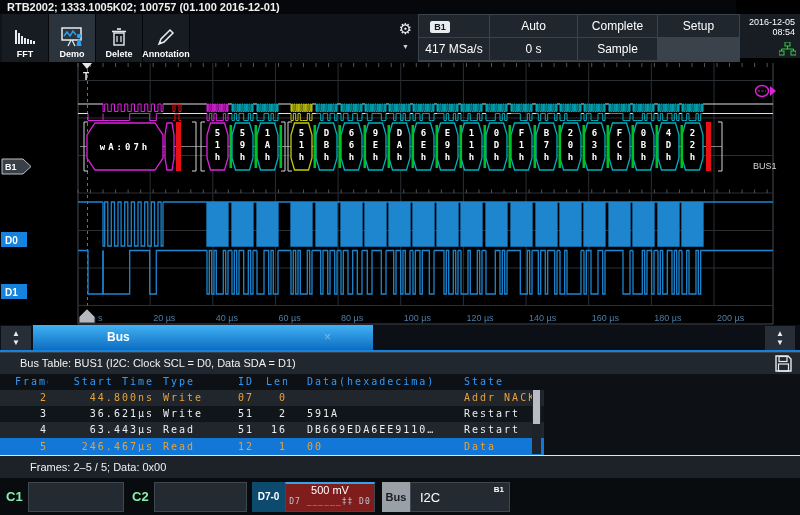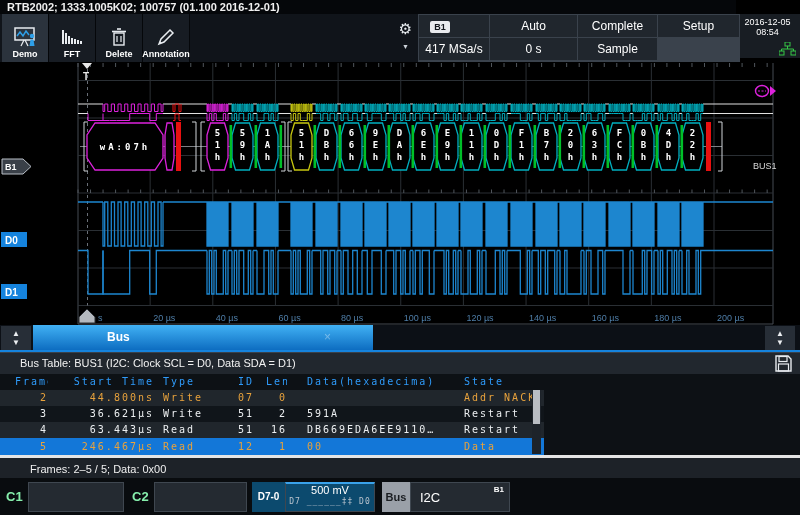--- a/index.html
+++ b/index.html
@@ -18,21 +18,21 @@
   .gearcol{left:393px;top:14px;width:25px;height:48px;background:#10141a;color:#e8ecf0;text-align:center;}
   .gearcol .gear{font-size:15px;line-height:30px;}
   .gearcol .caret{font-size:7px;color:#cdd3da;line-height:6px;}
   
   .infogrid{left:418px;top:14px;width:322px;height:48px;background:#3a424c;border:1px solid #3a424c;box-sizing:border-box;
             display:grid;grid-template-columns:70px 87px 79px 81px;grid-template-rows:22px 22px;gap:1px;}
   .icell{background:#20262d;color:#fff;font:12px "Liberation Sans",sans-serif;text-align:center;line-height:22px;overflow:hidden;}
   .icell .badge{display:inline-block;background:#e9ebee;color:#14181d;font:bold 9px "Liberation Sans",sans-serif;
                 padding:1px 4px;border-radius:2px;line-height:10px;vertical-align:middle;margin-left:-28px;}
   .datetime{left:740px;top:14px;width:60px;height:44px;background:#181d23;color:#fff;font:9px "Liberation Sans",sans-serif;
-            text-align:center;padding:3px 5px 8px 0;box-sizing:border-box;line-height:10px;}
+            text-align:right;padding:3px 5px 8px 0;box-sizing:border-box;line-height:10px;}
   
   .scope{left:0;top:62px;width:800px;height:263px;background:#000;}
   .scope svg{position:absolute;left:0;top:0;}
   
   .tabbar{left:0;top:325px;width:800px;height:27px;background:#0c1016;border-bottom:2px solid #1583dd;box-sizing:border-box;}
   .arrbtn{position:absolute;top:1px;width:30px;height:24px;background:#272e37;color:#eceff2;display:flex;flex-direction:column;
           align-items:center;justify-content:center;font-size:8px;line-height:8px;gap:1px;}
   .bustab{position:absolute;left:33px;top:0;width:340px;height:25px;background:linear-gradient(#41b1f4,#0d6dc1);
           color:#fff;font:bold 12px "Liberation Sans",sans-serif;line-height:25px;padding-left:74px;box-sizing:border-box;}
   .bustab .ghostx{position:absolute;right:42px;top:0;opacity:.35;font-weight:normal;}
@@ -48,69 +48,69 @@
   .c.pl{padding-left:9px;box-sizing:border-box;}
   .c.pl2{padding-left:20px;box-sizing:border-box;}
   .thead{color:#2f9bfa;height:16px;}
   .thead .c:first-child{text-align:left;padding-left:15px;box-sizing:border-box;}
   .r-orange{color:#e8a23c;background:#20262c;}
   .r-white{color:#eceff1;background:#10151a;}
   .r-white.alt{background:#20262c;}
   .r-sel{color:#e8a23c;background:#1377d8;height:17px;line-height:17px;}
   .scrollbar{position:absolute;left:532px;top:16px;width:9px;height:64px;background:#1d232a;}
   .scrollthumb{position:absolute;left:1px;top:0;width:7px;height:34px;background:#b9bdc3;}
-  .tfooter{left:0;top:455px;width:800px;height:23px;background:#1d2228;border-top:3px solid #e5e5e5;color:#f0f0f0;
+  .tfooter{left:0;top:455px;width:800px;height:23px;background:#1d2228;border-top:1px solid #e5e5e5;color:#f0f0f0;
            font:11px "Liberation Sans",sans-serif;line-height:22px;padding-left:30px;box-sizing:border-box;}
   
   .bottombar{left:0;top:478px;width:800px;height:37px;background:#090c0f;}
   .chlabel{position:absolute;top:4px;color:#86efac;font:bold 13px "Liberation Sans",sans-serif;line-height:30px;}
   .chpanel{position:absolute;top:4px;height:30px;background:#242a31;border:1px solid #3f4750;box-sizing:border-box;}
   .d70label{position:absolute;left:252px;top:4px;width:33px;height:30px;background:#0c4a6e;color:#fff;
             font:bold 10px "Liberation Sans",sans-serif;text-align:center;line-height:30px;}
-  .d70panel{position:absolute;left:285px;top:4px;width:90px;height:30px;background:#0c4a6e;border:1px solid #3f4750;
+  .d70panel{position:absolute;left:285px;top:4px;width:90px;height:30px;background:#7f1d1d;border:1px solid #3f4750;
             border-top:2px solid #3aa2ea;box-sizing:border-box;color:#fff;text-align:center;}
   .d70panel .mv{font:11px "Liberation Sans",sans-serif;line-height:13px;}
   .d70panel .states{font:8px "DejaVu Sans Mono",monospace;color:#b9c3cd;line-height:10px;letter-spacing:1px;}
   .buslabel{position:absolute;left:382px;top:4px;width:28px;height:30px;background:#9aa0a8;color:#1a1d21;
             font:bold 11px "Liberation Sans",sans-serif;text-align:center;line-height:30px;}
   .i2cpanel{position:absolute;left:410px;top:4px;width:100px;height:30px;background:#242a31;border:1px solid #3f4750;
             box-sizing:border-box;color:#fff;}
   .i2cpanel .big{font:13px "Liberation Sans",sans-serif;position:absolute;left:9px;top:7px;}
   .i2cpanel .tag{font:bold 8px "Liberation Sans",sans-serif;position:absolute;right:5px;top:2px;}
 </style>
 </head>
 <body>
 
 <div class="abs titlebar">RTB2002; 1333.1005K02; 100757  (01.100 2016-12-01)</div>
 
 <div class="abs toolbar">
-  <div class="tbtn active">
-    <svg width="24" height="20" viewBox="0 0 24 20">
-      <rect x="2" y="1" width="19" height="12" fill="none" stroke="#e8ecf0" stroke-width="1.5"></rect>
-      <path d="M4 9 L7 5 L10 9 L13 4 L16 8" fill="none" stroke="#2e9fe8" stroke-width="1.5"></path>
-      <line x1="11" y1="13" x2="8" y2="19" stroke="#e8ecf0" stroke-width="1.2"></line>
-      <line x1="12" y1="13" x2="15" y2="19" stroke="#e8ecf0" stroke-width="1.2"></line>
-      <circle cx="19" cy="9" r="2.2" fill="#2e9fe8"></circle>
-      <path d="M16.5 19 L17.5 12.5 L20.5 12.5 L21.5 19" fill="#2e9fe8"></path>
-    </svg>
-    <span class="lbl">Demo</span>
-  </div>
   <div class="tbtn">
     <svg width="22" height="20" viewBox="0 0 22 20">
       <g fill="#e8ecf0">
           <rect x="1" y="3" width="2" height="14"></rect>
           <rect x="4" y="6" width="2" height="11"></rect>
       <rect x="7" y="9" width="2" height="8"></rect>
           <rect x="10" y="11" width="2" height="6"></rect>
       <rect x="13" y="12" width="2" height="5"></rect>
           <rect x="16" y="13" width="2" height="4"></rect>
       <rect x="19" y="14" width="2" height="3"></rect>
         </g>
     </svg>
     <span class="lbl">FFT</span>
+  </div>
+  <div class="tbtn active">
+    <svg width="24" height="20" viewBox="0 0 24 20">
+      <rect x="2" y="1" width="19" height="12" fill="none" stroke="#e8ecf0" stroke-width="1.5"></rect>
+      <path d="M4 9 L7 5 L10 9 L13 4 L16 8" fill="none" stroke="#2e9fe8" stroke-width="1.5"></path>
+      <line x1="11" y1="13" x2="8" y2="19" stroke="#e8ecf0" stroke-width="1.2"></line>
+      <line x1="12" y1="13" x2="15" y2="19" stroke="#e8ecf0" stroke-width="1.2"></line>
+      <circle cx="19" cy="9" r="2.2" fill="#2e9fe8"></circle>
+      <path d="M16.5 19 L17.5 12.5 L20.5 12.5 L21.5 19" fill="#2e9fe8"></path>
+    </svg>
+    <span class="lbl">Demo</span>
   </div>
   <div class="tbtn">
     <svg width="18" height="20" viewBox="0 0 18 20">
       <rect x="4" y="6" width="10" height="12" fill="none" stroke="#e8ecf0" stroke-width="1.4"></rect>
       <line x1="2" y1="4.5" x2="16" y2="4.5" stroke="#e8ecf0" stroke-width="1.6"></line>
       <line x1="7" y1="2" x2="11" y2="2" stroke="#e8ecf0" stroke-width="1.6"></line>
       <line x1="7" y1="9" x2="7" y2="15" stroke="#e8ecf0" stroke-width="1.2"></line>
       <line x1="11" y1="9" x2="11" y2="15" stroke="#e8ecf0" stroke-width="1.2"></line>
     </svg>
     <span class="lbl">Delete</span>

